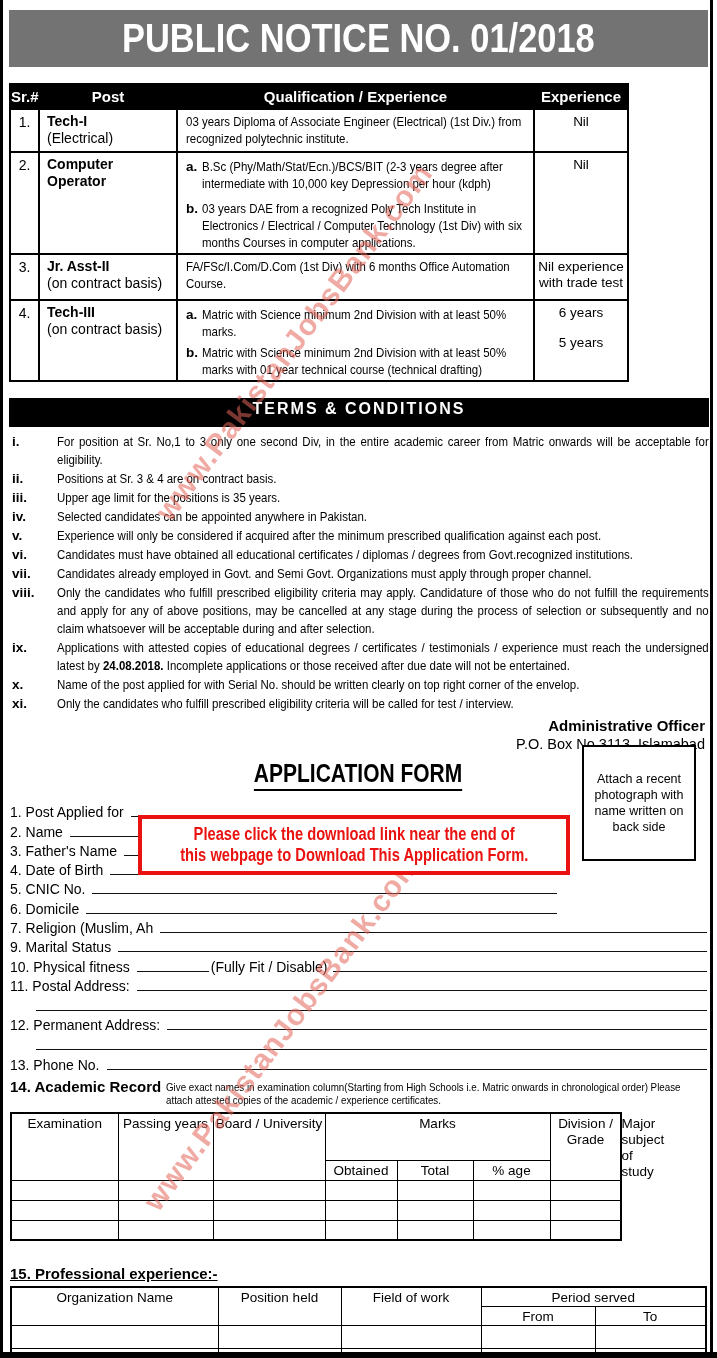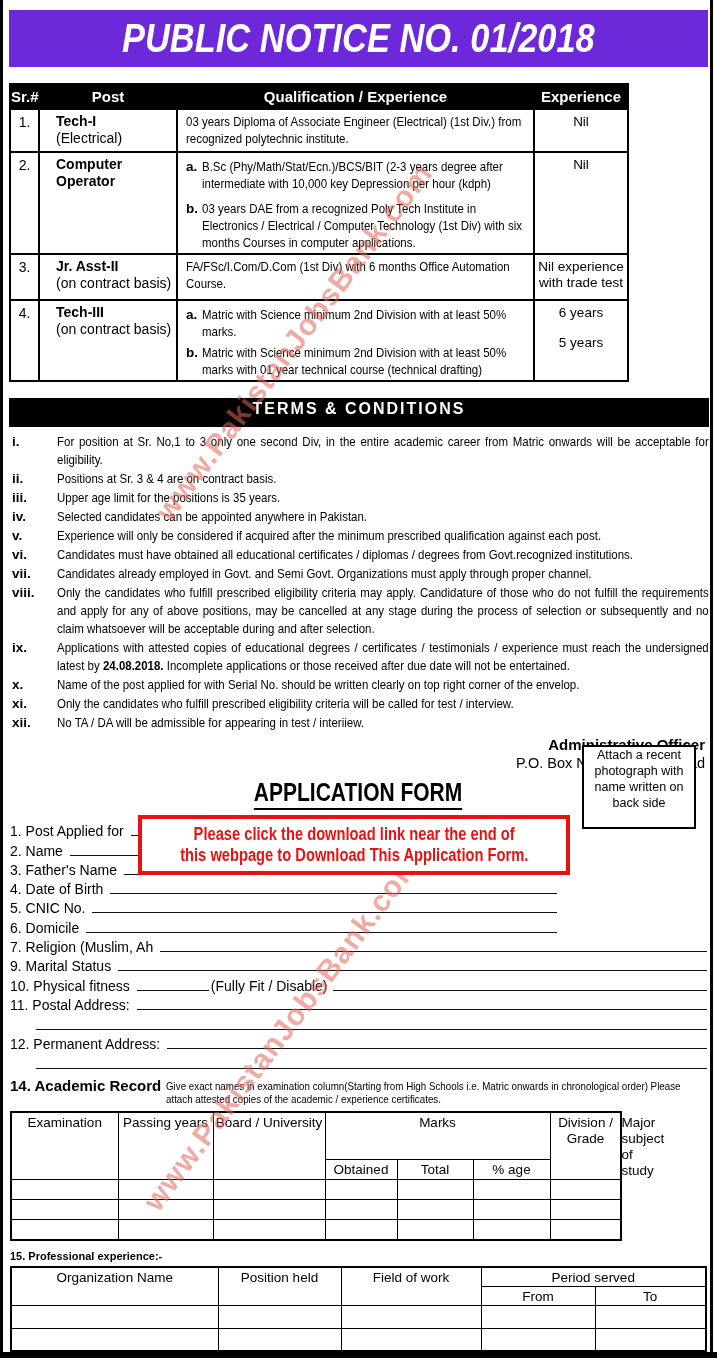--- a/index.html
+++ b/index.html
@@ -11,31 +11,31 @@
   }
   
   .edge-l { position:absolute; left:0; top:0; bottom:4px; width:3px; background:#000; }
   .edge-r { position:absolute; right:4px; top:0; bottom:4px; width:3px; background:#000; }
   .edge-b { position:absolute; left:0; right:0; bottom:0; height:6px; background:#000; }
 
   
   .cx  { transform:scaleX(0.85); transform-origin:0 0; width:117.6%; }
   .cxc { display:inline-block; transform:scaleX(0.84); transform-origin:center; }
 
-  .title-banner { margin:10px 9px 0 9px; height:57px; background:#6d28d9; color:#fff;
-    text-align:center; font-weight:bold; font-size:41px; line-height:56px; white-space:nowrap;font-style:italic; }
+  .title-banner { margin:10px 9px 0 9px; height:57px; background:#737373; color:#fff;
+    text-align:center; font-weight:bold; font-size:41px; line-height:56px; white-space:nowrap; }
   .intro { margin:5px 10px 5px 10px; font-size:14.5px; line-height:15.5px; }
 
   table { border-collapse:collapse; }
   .posts-table { margin:16px 9px; width:620px; border:2px solid #000; table-layout:fixed; }
   .posts-table th, .posts-table td { border:2px solid #000; vertical-align:top; }
   .posts-table thead th { background:#000; color:#fff; font-size:15px; font-weight:bold;
     text-align:center; height:25px; vertical-align:middle; }
   .c-sr  { text-align:center; font-size:14px; padding-top:4px; }
-  .c-post{ padding:3px 4px 0 16px; font-size:14px; line-height:17px; }
+  .c-post{ padding:3px 4px 0 7px; font-size:14px; line-height:17px; }
   .pname { font-weight:bold; }
   .psub  { font-weight:normal; }
   .c-qual{ padding:3px 4px 2px 8px; font-size:13.5px; line-height:17px; }
   .qitem { display:flex; margin-top:2px; }
   .qpre  { font-weight:bold; width:16px; flex:none; }
   .qwrap { flex:1; overflow:hidden; }
   .c-exp { text-align:center; font-size:13.5px; padding-top:4px; line-height:16px; }
   .exp2  { margin-top:14px; }
   .r1 td { height:43px; } .r2 td { height:80px; } .r3 td { height:46px; } .r4 td { height:56px; }
 
@@ -67,30 +67,30 @@
   .acad-label { font-weight:bold; font-size:15px; white-space:nowrap; padding-right:5px; }
   .note-wrap { flex:1; overflow:hidden; padding-top:3px; }
   .acad-note { font-size:11.5px; line-height:13px; }
 
   .acad-table { margin:5px 0 0 0; width:601px; border:2px solid #000; table-layout:fixed; }
   .acad-table th, .acad-table td { border:1.5px solid #000; font-weight:normal;
     font-size:13.5px; text-align:center; vertical-align:top; line-height:16px; padding-top:2px; }
   .acad-table .sub th { height:20px; }
   .acad-table tbody td { height:20px; }
 
-  .prof-label { font-weight:bold; font-size:11px; margin-top:9px; }
+  .prof-label { font-weight:bold; font-size:15px; margin-top:24px;text-decoration:underline; }
   .prof-table { margin:4px 0 0 0; width:697px; border:2px solid #000; table-layout:fixed; }
   .prof-table th, .prof-table td { border:1.5px solid #000; font-weight:normal;
     font-size:13.5px; text-align:center; vertical-align:top; line-height:16px; padding-top:2px; }
   .prof-table .sub th { height:18px; }
   .prof-table tbody td { height:23px; }
 
-  .photo-box { position:absolute; left:582px; top:745px; width:114px; height:84px;
+  .photo-box { position:absolute; left:582px; top:745px; width:114px; height:116px;
     border:2px solid #000; background:#fff; z-index:4;
-    display:flex; justify-content:center; text-align:center;
+    display:flex; align-items:center; justify-content:center; text-align:center;
     font-size:12.5px; line-height:16px; padding:0 7px; }
   .dl-box { position:absolute; left:138px; top:815px; width:432px; height:60px;
     background:#fff; border:4px solid #ea1210; z-index:5;
     display:flex; flex-direction:column; align-items:center; justify-content:center;
     color:#ea1210; font-weight:bold; font-size:17.5px; line-height:21px; white-space:nowrap; }
   .wm { position:absolute; font-weight:bold; font-size:30px; letter-spacing:1px;
     color:rgba(228,100,90,0.55); white-space:nowrap; transform:rotate(-53deg); z-index:3; }
   .wm1 { left:75px;  top:325px; }
   .wm2 { left:63px;  top:1015px; }
 </style>
@@ -236,24 +236,20 @@
       </div>
     </div>
     <div class="titem">
       <span class="tnum">x.</span>
       <div class="ttext cx">Name of the post applied for with Serial No. should be written clearly on top right corner of the envelop.</div>
     </div>
     <div class="titem">
       <span class="tnum">xi.</span>
       <div class="ttext cx">Only the candidates who fulfill prescribed eligibility criteria will be called for test / interview.</div>
     </div>
-    <div class="titem">
-      <span class="tnum">xii.</span>
-      <div class="ttext cx">No TA / DA will be admissible for appearing in test / interiiew.</div>
-    </div>
   </div>
 
   <div class="signoff">
     <div class="officer">Administrative Officer</div>
     <div class="po-box">P.O. Box No.3113, Islamabad</div>
   </div>
 
   <div class="form-heading">
     <span class="cxc">APPLICATION FORM</span>
   </div>
@@ -304,20 +300,24 @@
     <div class="frow frow-c">
       <span class="findent"></span>
       <span class="fline"></span>
     </div>
     <div class="frow">
       <span class="flabel">12. Permanent Address:</span>
       <span class="fline"></span>
     </div>
     <div class="frow frow-c">
       <span class="findent"></span>
+      <span class="fline"></span>
+    </div>
+    <div class="frow">
+      <span class="flabel">13. Phone No.</span>
       <span class="fline"></span>
     </div>
 
     <div class="acad-row">
       <span class="acad-label">14. Academic Record</span>
       <div class="note-wrap">
           <div class="acad-note cx">Give exact names in examination column(Starting from High Schools i.e. Matric onwards in chronological order) Please attach attested copies of the academic / experience certificates.</div>
         </div>
     </div>
 

